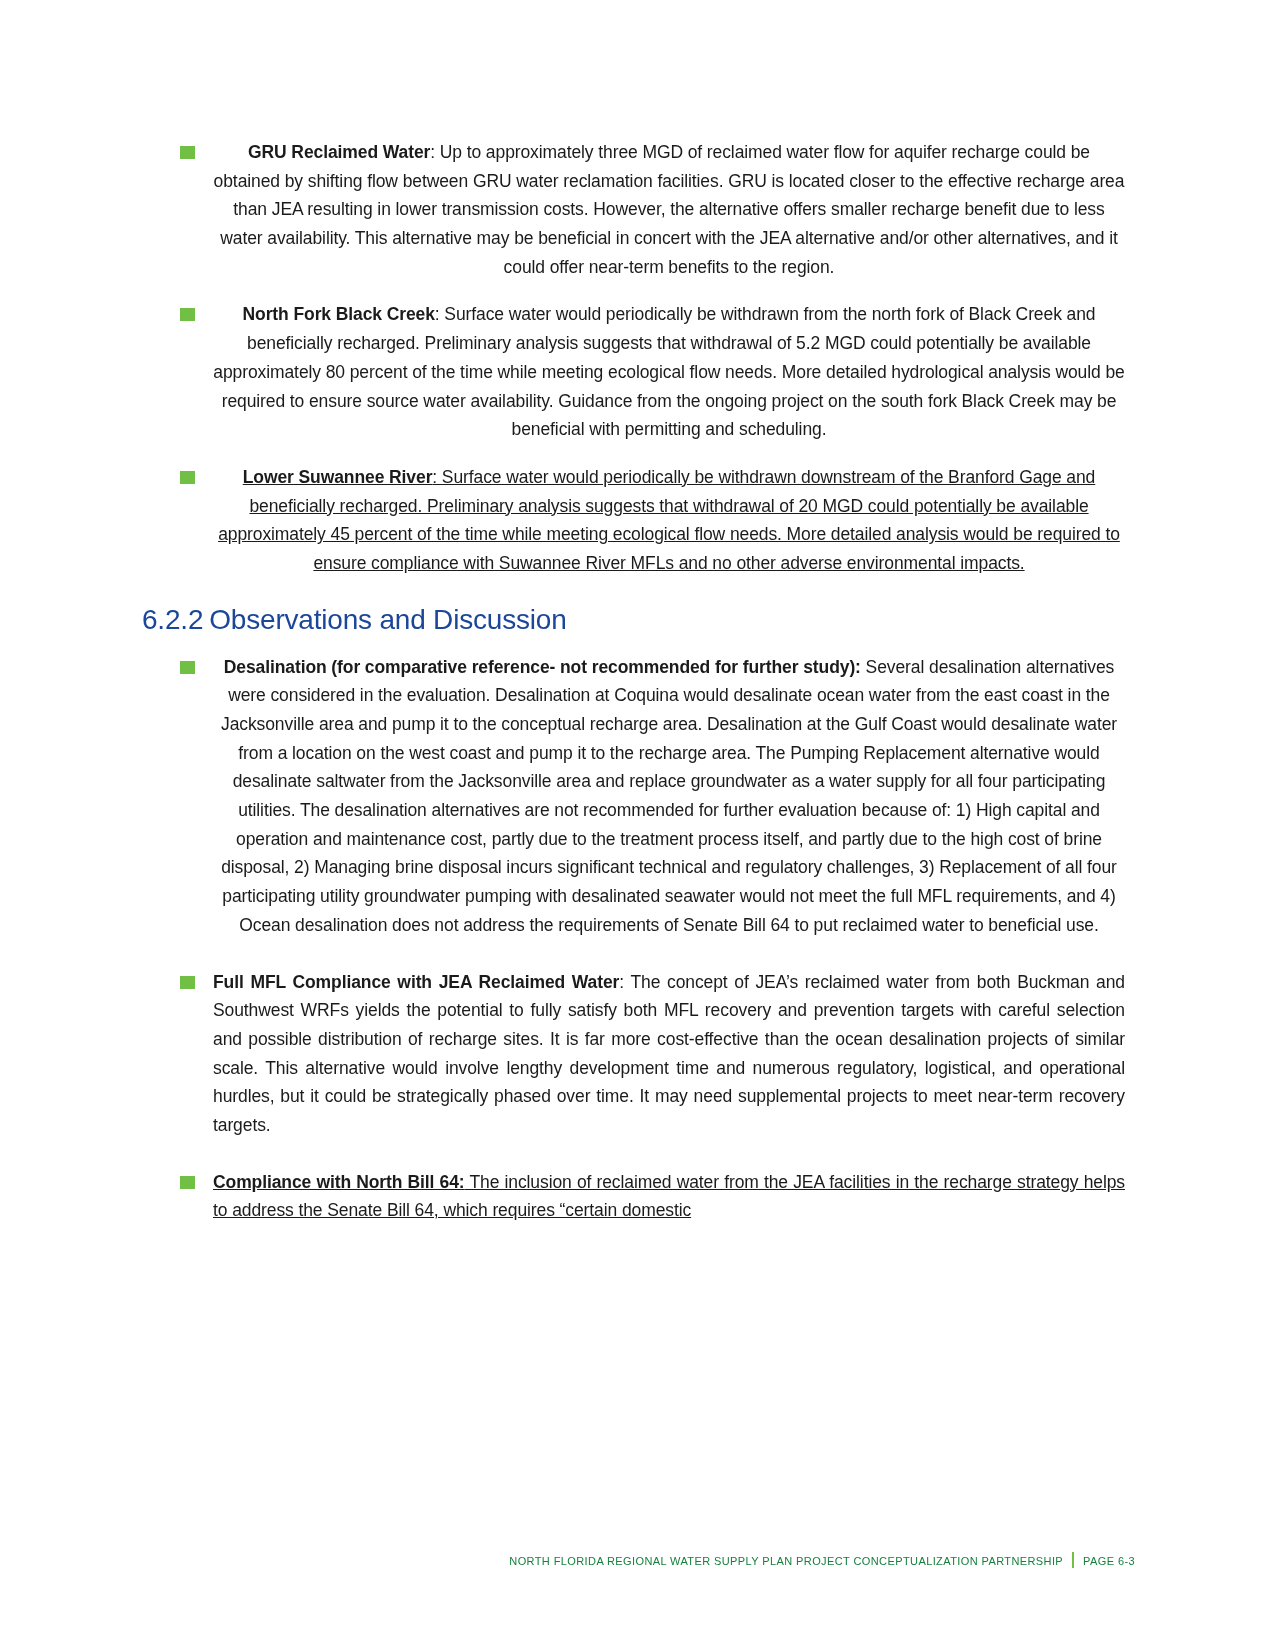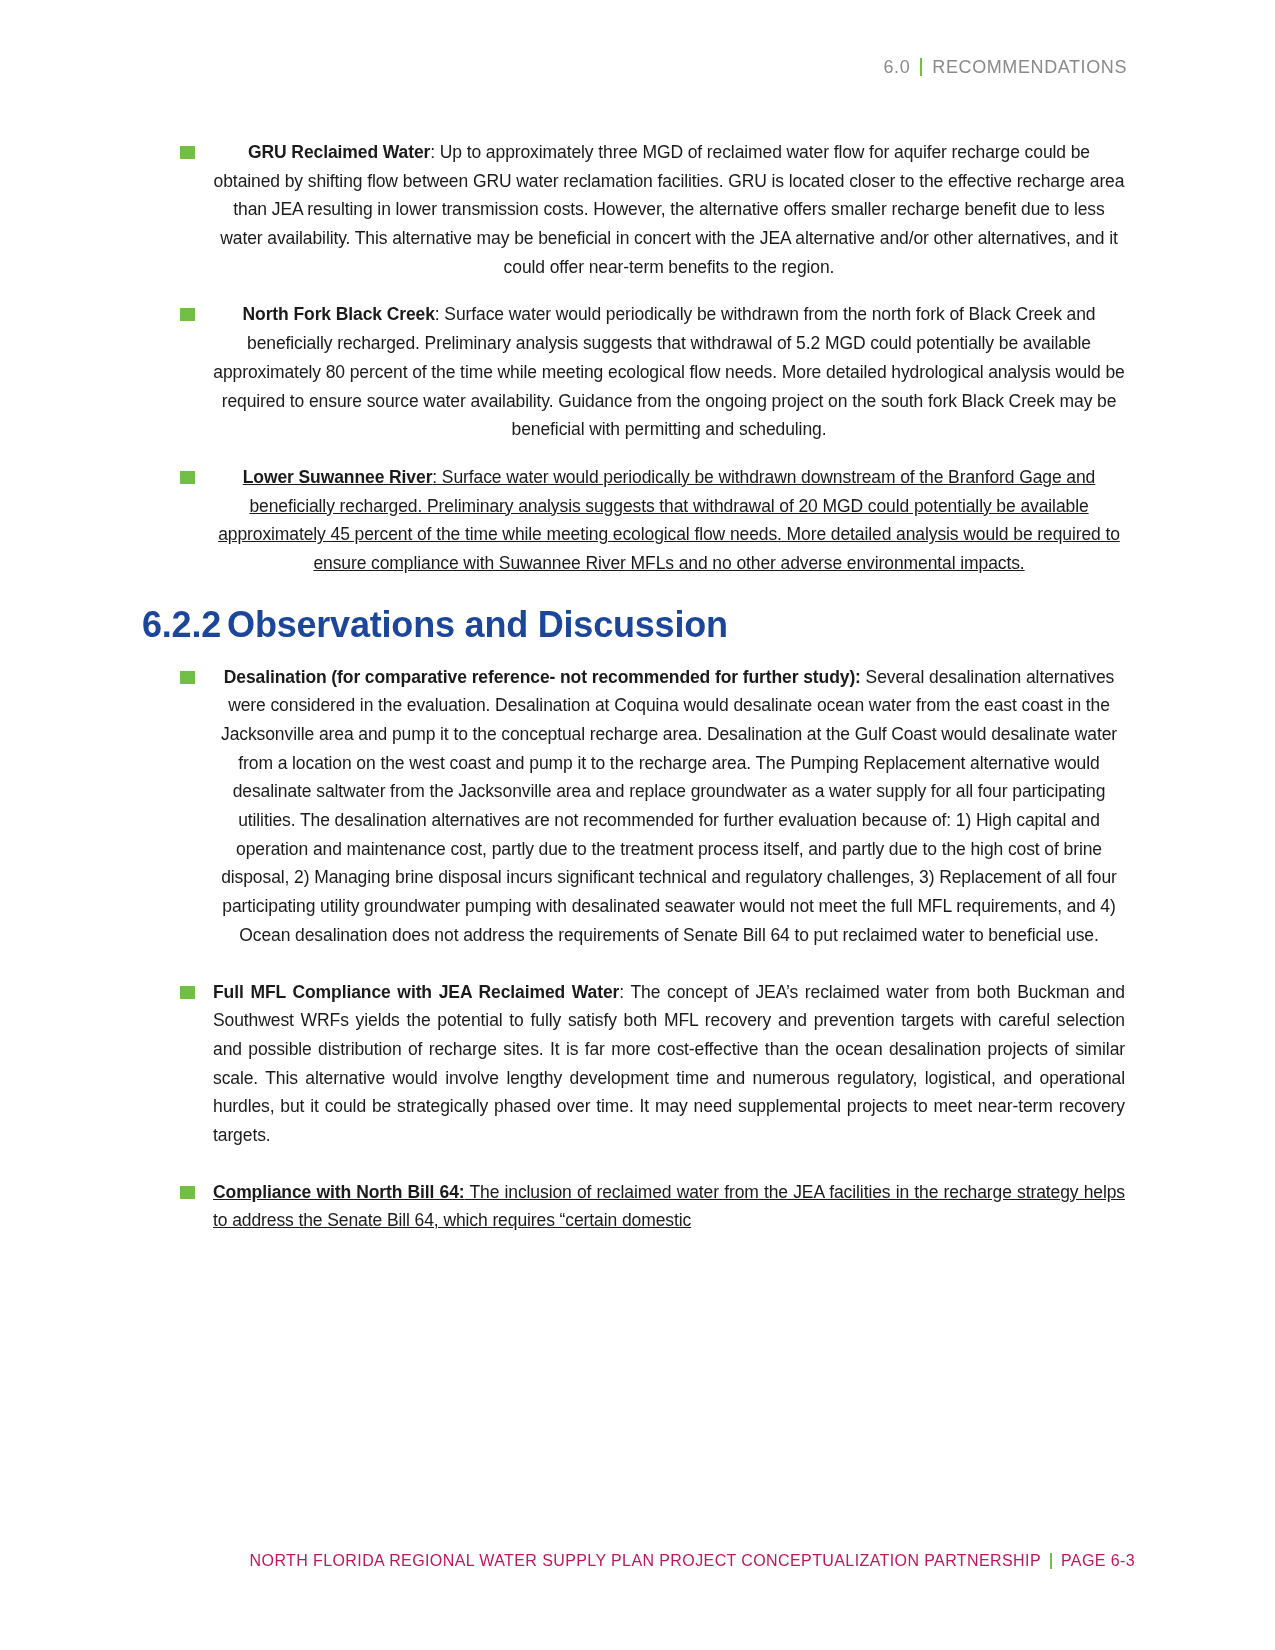--- a/index.html
+++ b/index.html
@@ -71,52 +71,49 @@
     top: 8px;
     width: 15px;
     height: 13px;
     background: #71bf44;
   }
   .lead {
     font-weight: bold;
   }
   h2.section-heading {
     margin: 26px 0 17px 0;
-    font-size: 36px;
-    font-weight: bold;
+    font-size: 28px;
+    font-weight: normal;
     color: #1c4699;
     letter-spacing: -0.2px;
   }
   h2.section-heading .sec-num {
     margin-right: 6px;
   }
   
   .footer {
     position: absolute;
     top: 1552px;
     left: 0;
     right: 140px;
     text-align: right;
-    font-size: 16px;
-    color: #be185d;
+    font-size: 11px;
+    color: #15803d;
     letter-spacing: 0.4px;
   }
   .footer .vbar {
     height: 16px;
     margin: 0 9px;
   }
 </style>
 </head>
 <body>
 
 <div class="page">
 
-  <div class="header">
-    <span>6.0</span><span class="vbar"></span><span>RECOMMENDATIONS</span>
-  </div>
 
   <div class="content">
 
     <ul class="bullets">
       <li class="bullet">
         <span class="marker"></span>
         <span class="lead">GRU Reclaimed Water</span><span>: Up to approximately three MGD of reclaimed water flow for aquifer recharge could be obtained by shifting flow between GRU water reclamation facilities. GRU is located closer to the effective recharge area than JEA resulting in lower transmission costs. However, the alternative offers smaller recharge benefit due to less water availability. This alternative may be beneficial in concert with the JEA alternative and/or other alternatives, and it could offer near-term benefits to the region.</span>
       </li>
       <li class="bullet">
         <span class="marker"></span>

